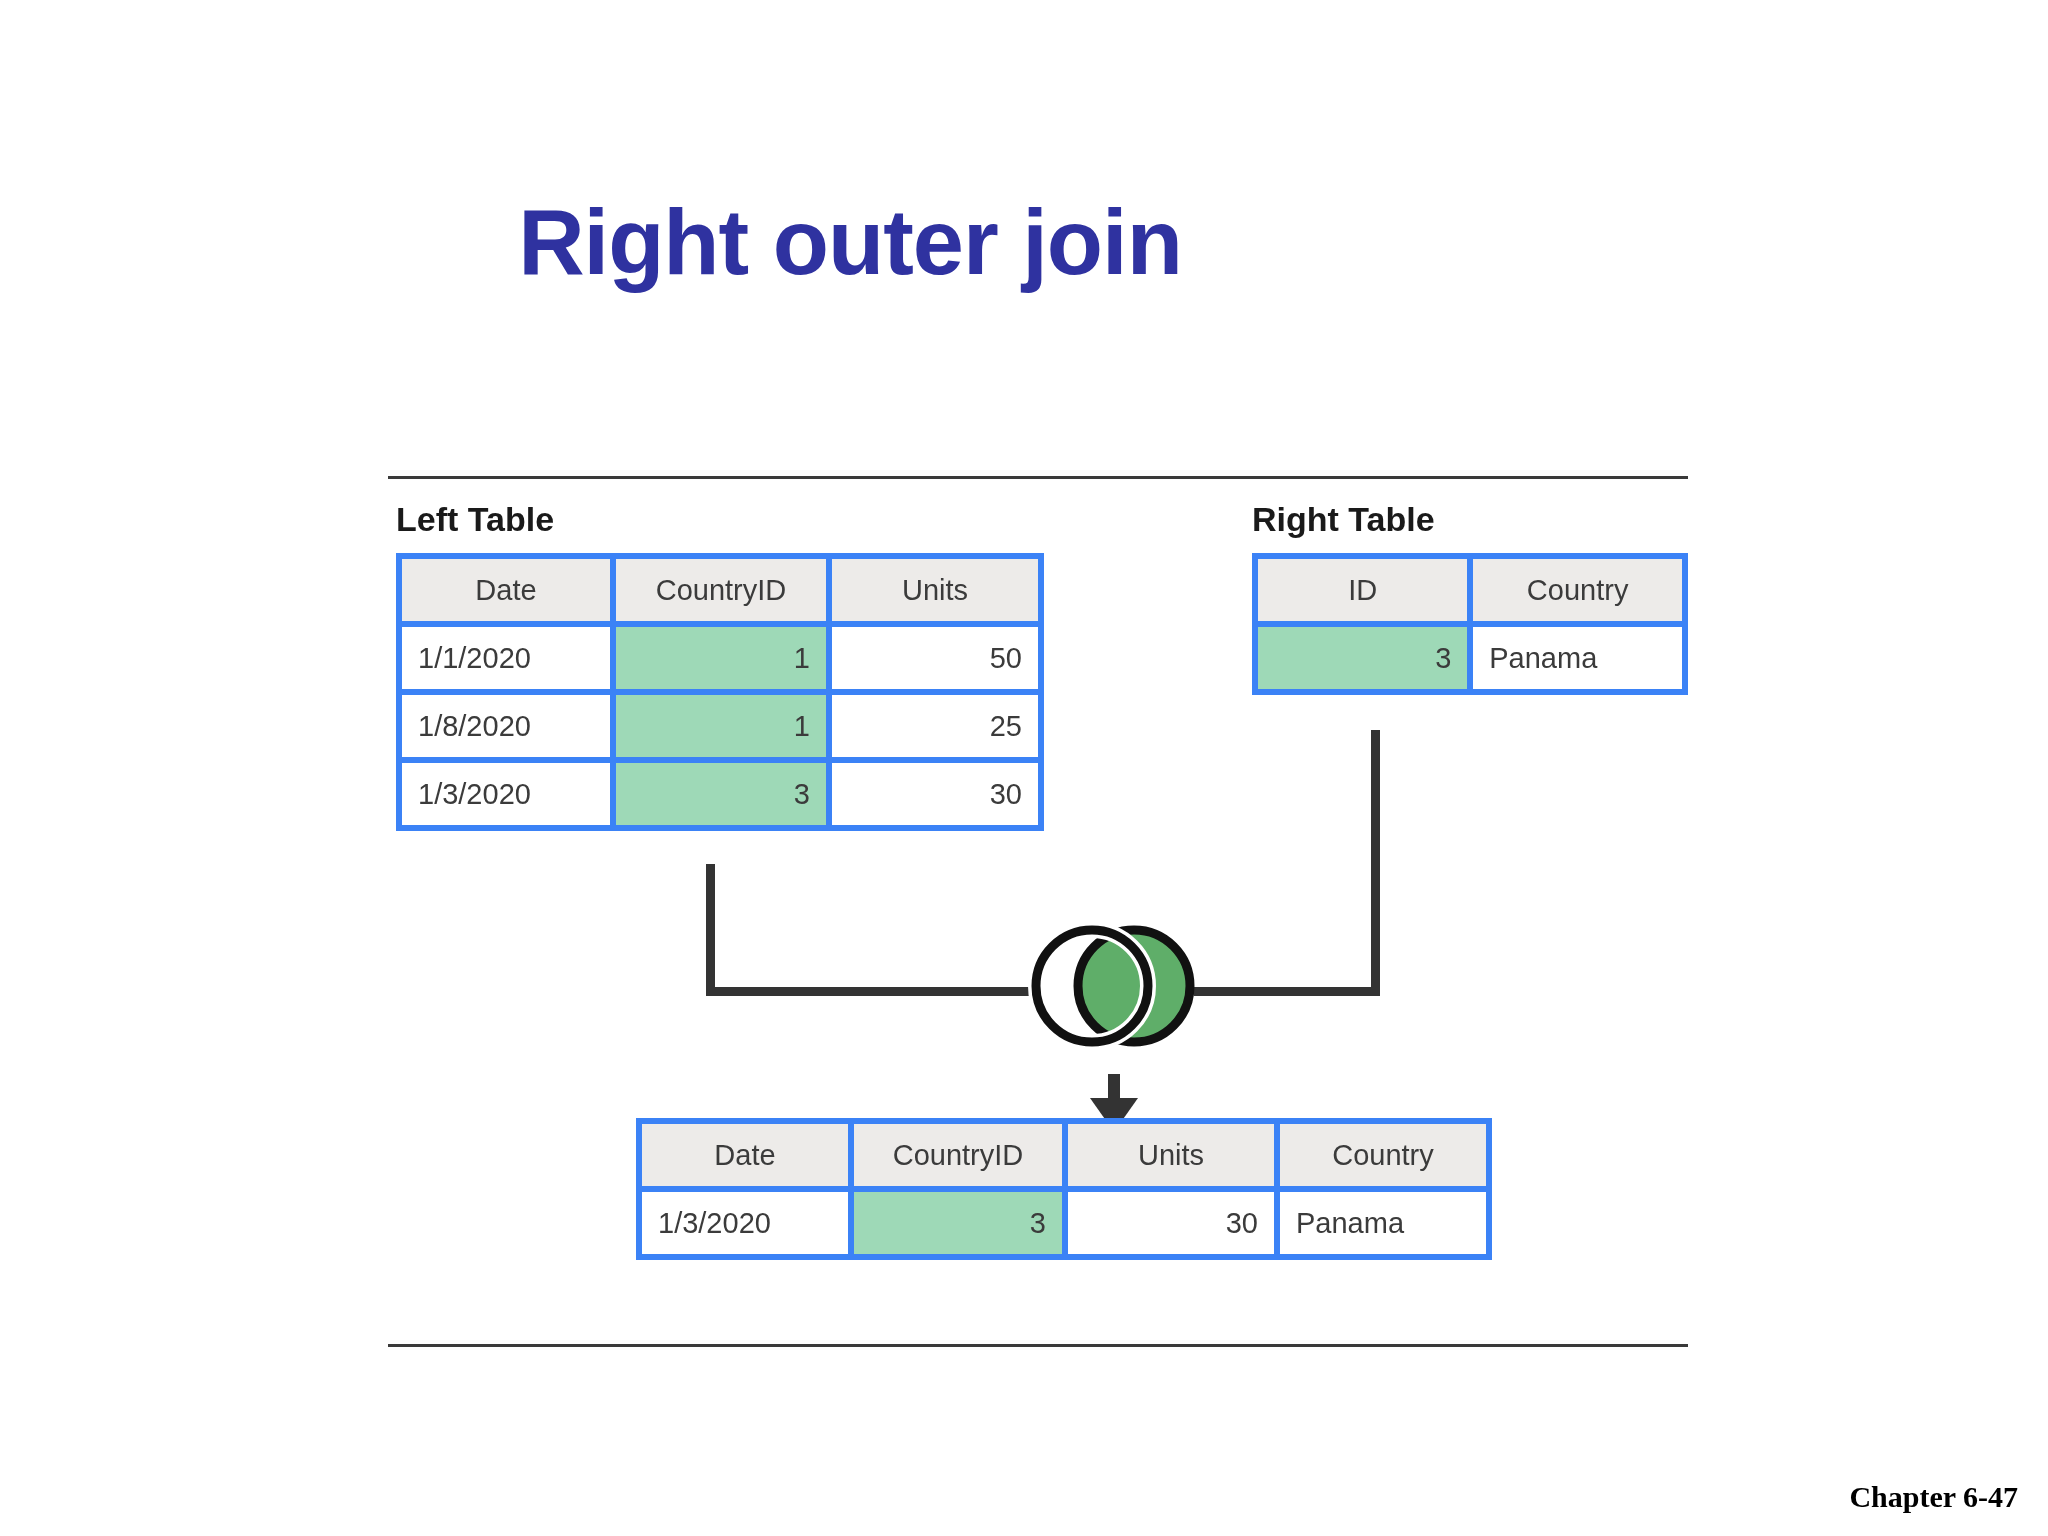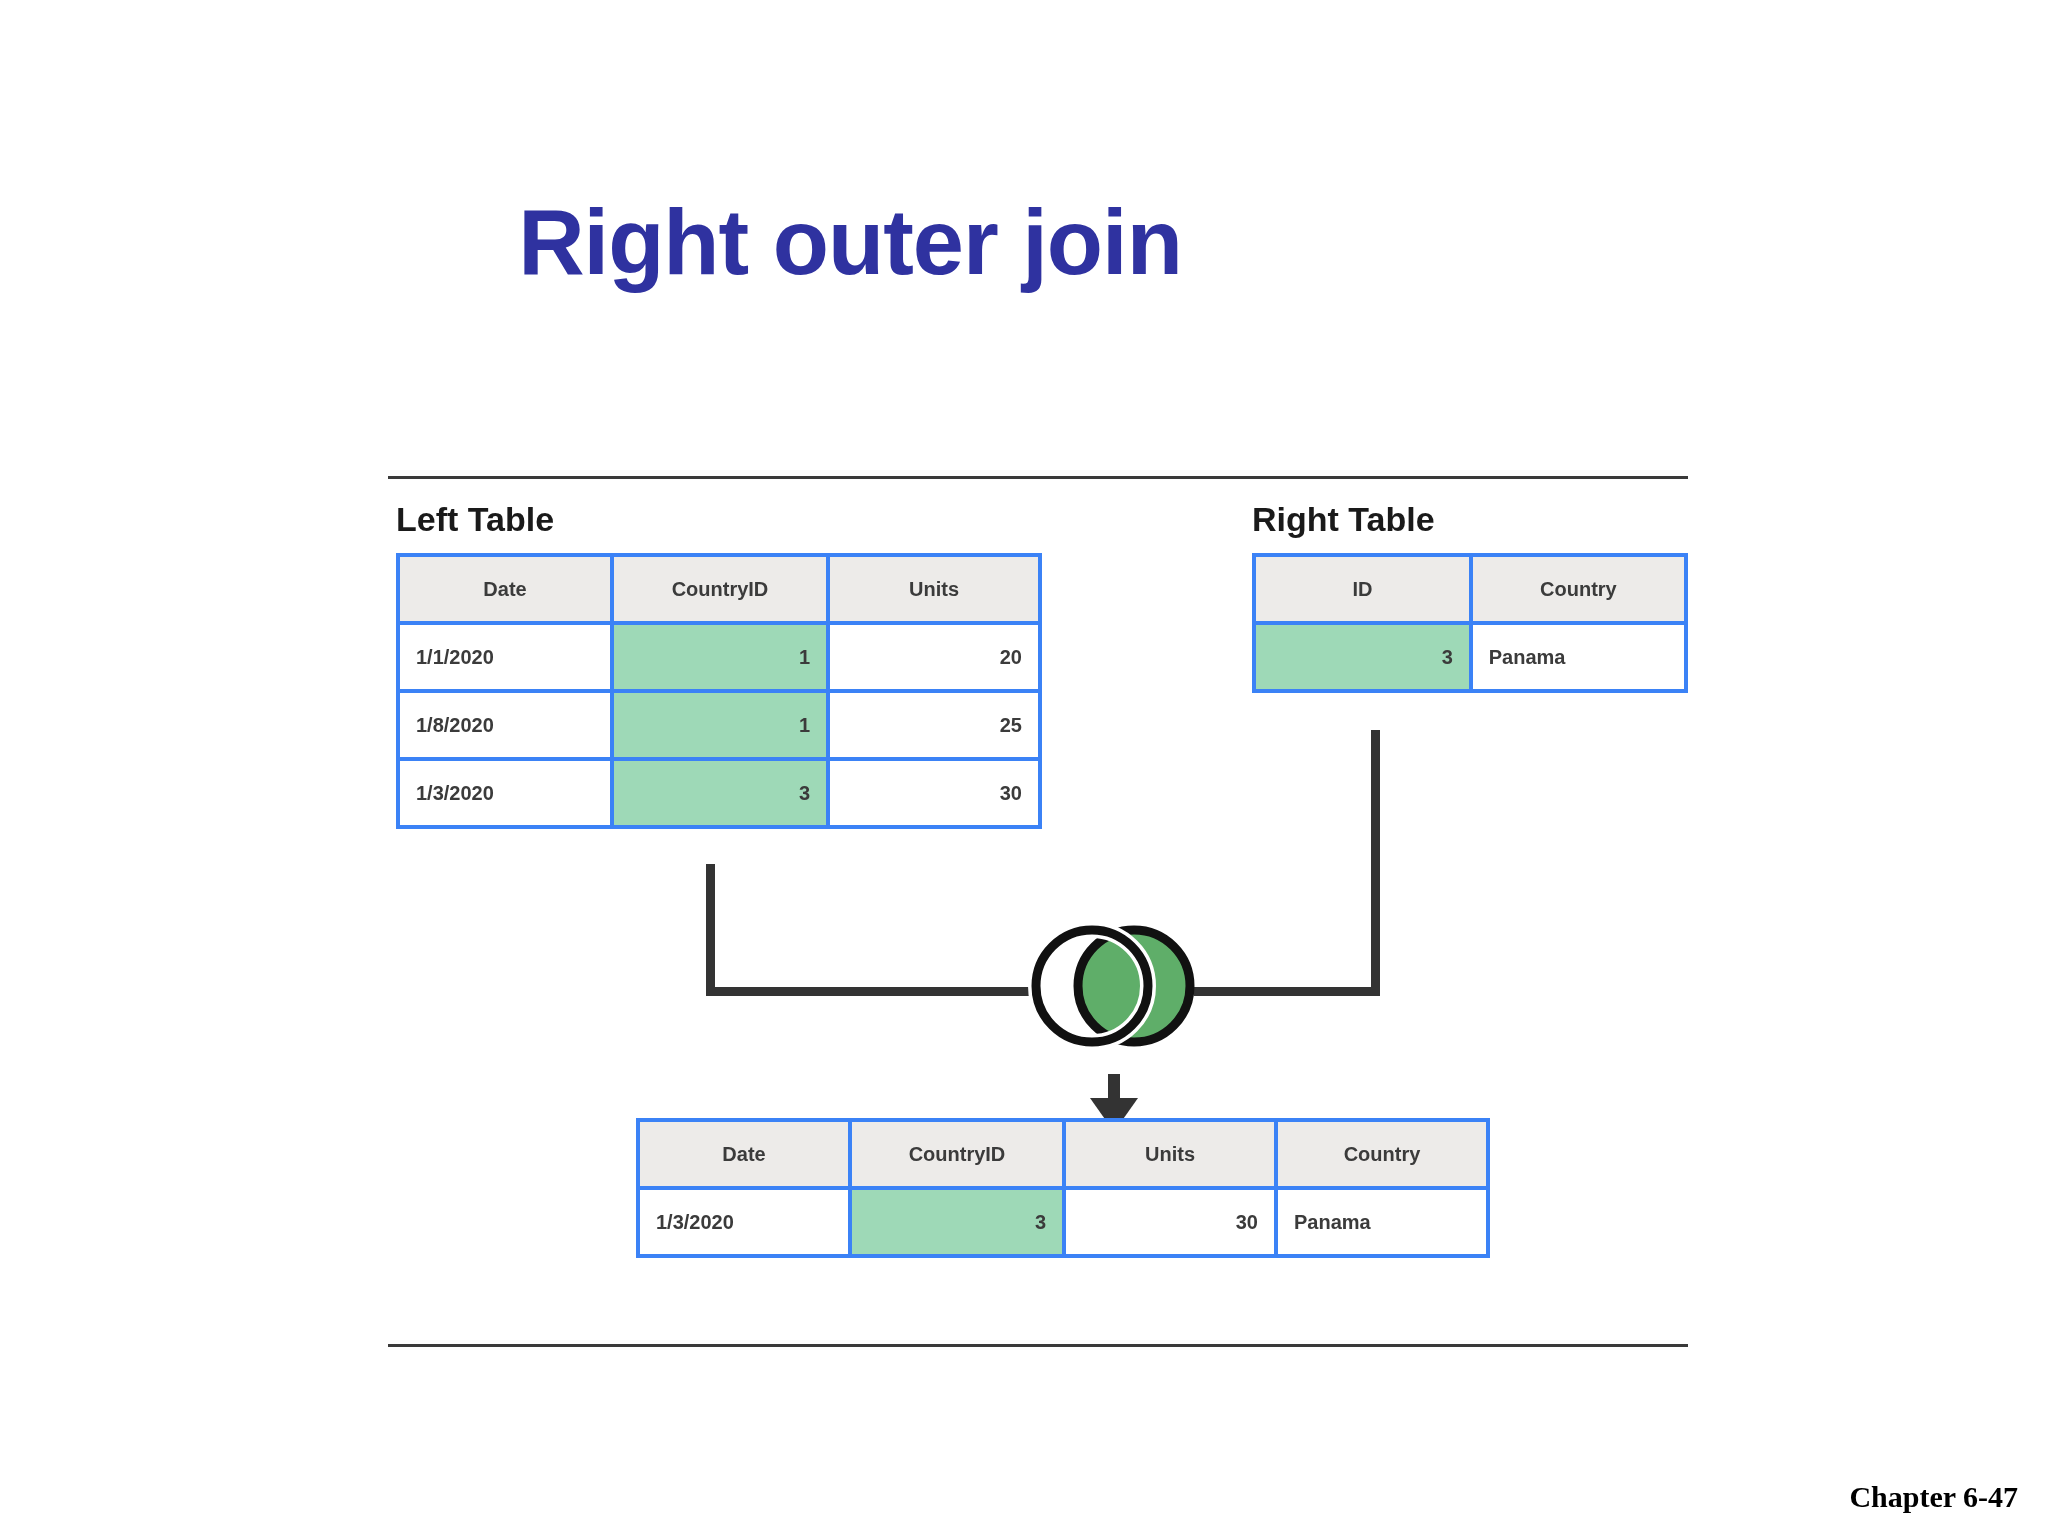--- a/index.html
+++ b/index.html
@@ -45,24 +45,24 @@
   }
   table.grid {
     border-collapse: collapse;
     background: #fff;
     border-top: 4px solid #595959;
     border-left: 2px solid #404040;
     border-right: 2px solid #404040;
     border-bottom: 3px solid #262626;
   }
   table.grid th, table.grid td {
-    border: 4px solid #3b82f6;
+    border: 6px solid #3b82f6;
     height: 68px;
-    font-size: 20px;
-    font-weight: bold;
+    font-size: 29px;
+    font-weight: normal;
     color: #3b3b3b;
     padding: 0 16px;
     white-space: nowrap;
   }
   table.grid th {
     background: #EDEBE9;
     text-align: center;
     color: #3b3b3b;
     border-bottom: 3px solid #333;
   }
@@ -135,21 +135,21 @@
           <tr>
             <th class="c-date">Date</th>
             <th class="c-cid">CountryID</th>
             <th class="c-unit">Units</th>
           </tr>
         </thead>
         <tbody>
           <tr>
             <td class="txt">1/1/2020</td>
             <td class="num green">1</td>
-            <td class="num">20</td>
+            <td class="num">50</td>
           </tr>
           <tr>
             <td class="txt">1/8/2020</td>
             <td class="num green">1</td>
             <td class="num">25</td>
           </tr>
           <tr>
             <td class="txt">1/3/2020</td>
             <td class="num green">3</td>
             <td class="num">30</td>

